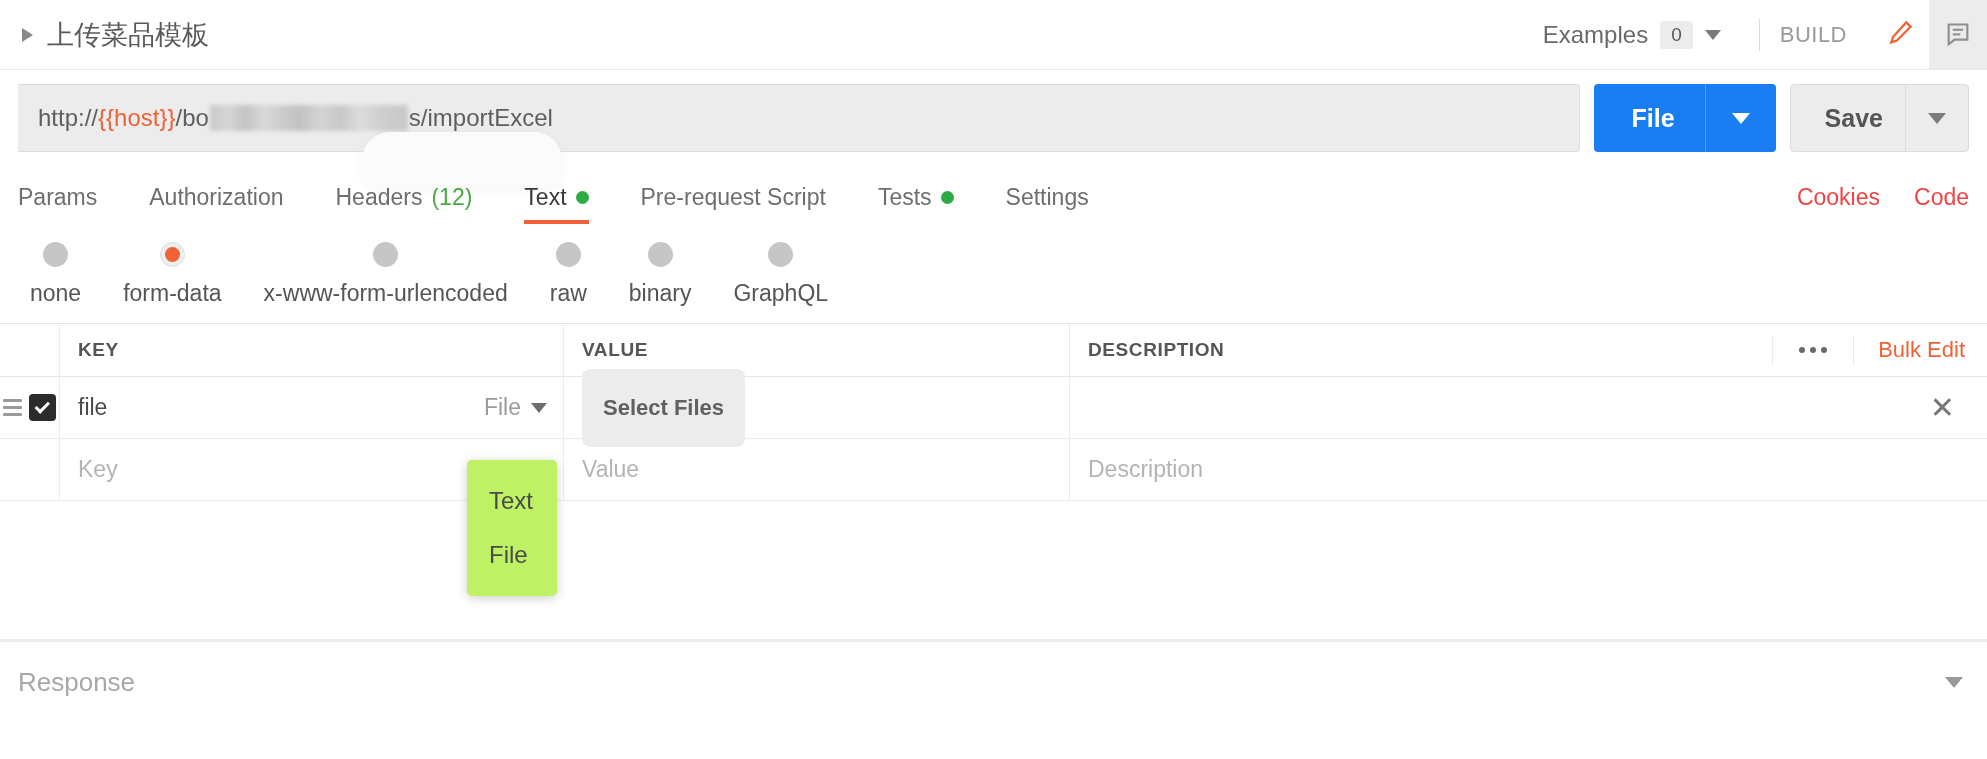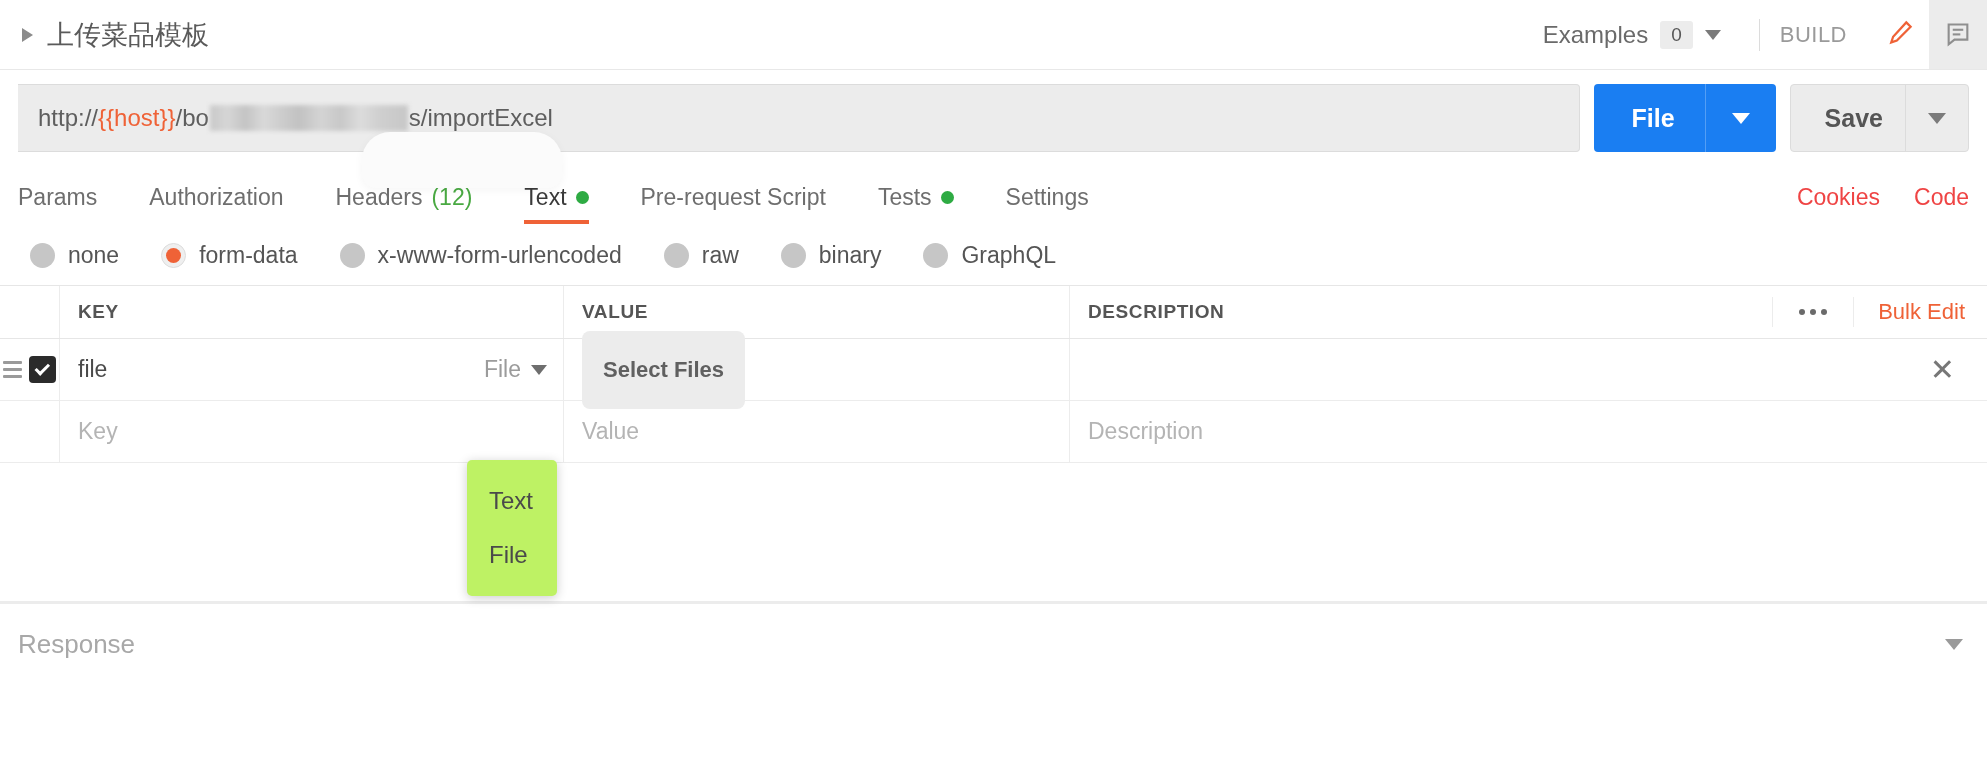--- a/index.html
+++ b/index.html
@@ -215,20 +215,21 @@
   .radiorow {
     display: flex; align-items: center;
     padding: 18px 18px 16px 30px;
   }
   .radio-item {
     display: flex; align-items: center; gap: 13px;
     margin-right: 42px;
     font-size: 23px; color: #555;
     cursor: pointer;
     white-space: nowrap;
+    flex-direction: column;
   }
   .radio-circle {
     width: 25px; height: 25px; border-radius: 50%;
     background: #c6c6c6;
     display: flex; align-items: center; justify-content: center;
     flex: none;
   }
   .radio-circle.sel { background: #efefef; border: 1px solid #dcdcdc; }
   .radio-inner {
     width: 15px; height: 15px; border-radius: 50%;

